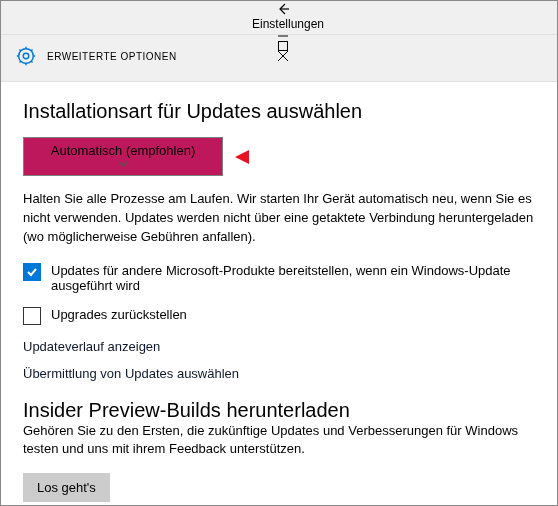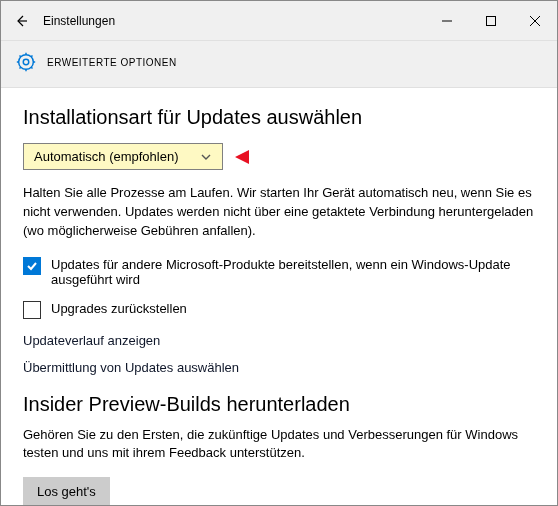--- a/index.html
+++ b/index.html
@@ -7,26 +7,27 @@
       font-family: "Segoe UI", -apple-system, sans-serif;
       font-size: 13px;
       color: #000;
       background: #fff;
       width: 558px;
       height: 506px;
       overflow: hidden;
       border: 1px solid #888;
     }
     .titlebar {
-      height: 40px;
+      height: 34px;
       display: flex;
       align-items: center;
       background: #f0f0f0;
       border-bottom: 1px solid #e0e0e0;
       padding-left: 8px;
+      flex-direction: column;
     }
     .titlebar .back {
       width: 24px; height: 24px;
       display: flex; align-items: center; justify-content: center;
       cursor: pointer;
     }
     .titlebar .title {
       margin-left: 10px;
       font-size: 12px;
     }
@@ -69,22 +70,23 @@
       margin-bottom: 14px;
     }
     .select {
       border: 1px solid #808080;
       padding: 5px 10px;
       width: 200px;
       display: flex;
       align-items: center;
       justify-content: space-between;
       cursor: pointer;
-      background: #fef9c3;
-      font-size: 13px;
+      background: #be185d;
+      font-size: 13px;
+      flex-direction: column;
     }
     .arrow-annotation {
       color: #e81123;
       display: flex;
     }
     .desc {
       font-size: 13px;
       line-height: 1.45;
       margin-bottom: 16px;
     }
@@ -119,21 +121,20 @@
       font-size: 13px;
       cursor: pointer;
       margin-left: 28px;
       margin-top: 2px;
       display:block;
     }
     h2 {
       font-weight: 400;
       font-size: 20px;
       margin-top: 18px;
-      margin-bottom: 10px;
     }
     .btn {
       background: #ccc;
       border: none;
       padding: 7px 14px;
       font-size: 13px;
       cursor: pointer;
       margin-top: 6px;
     }
   </style>

